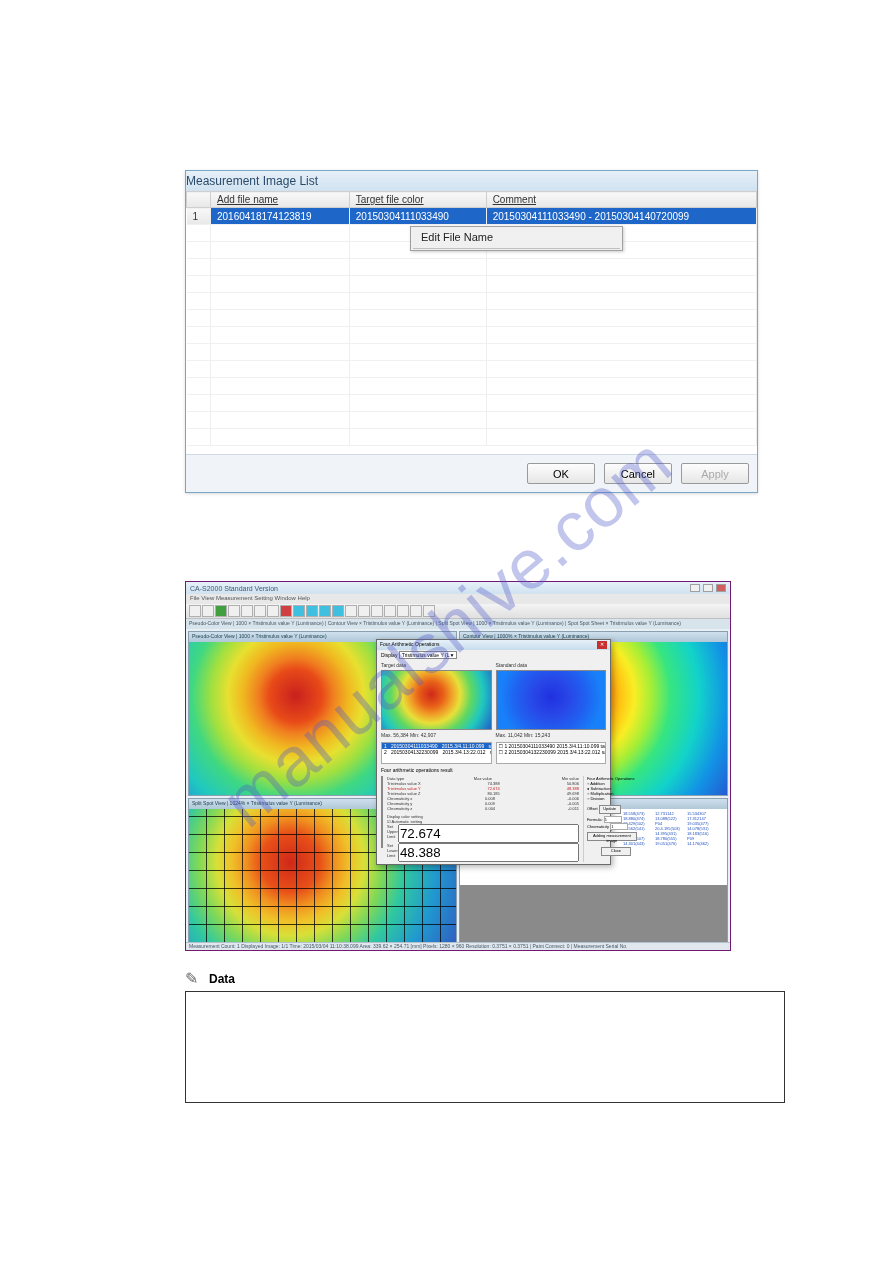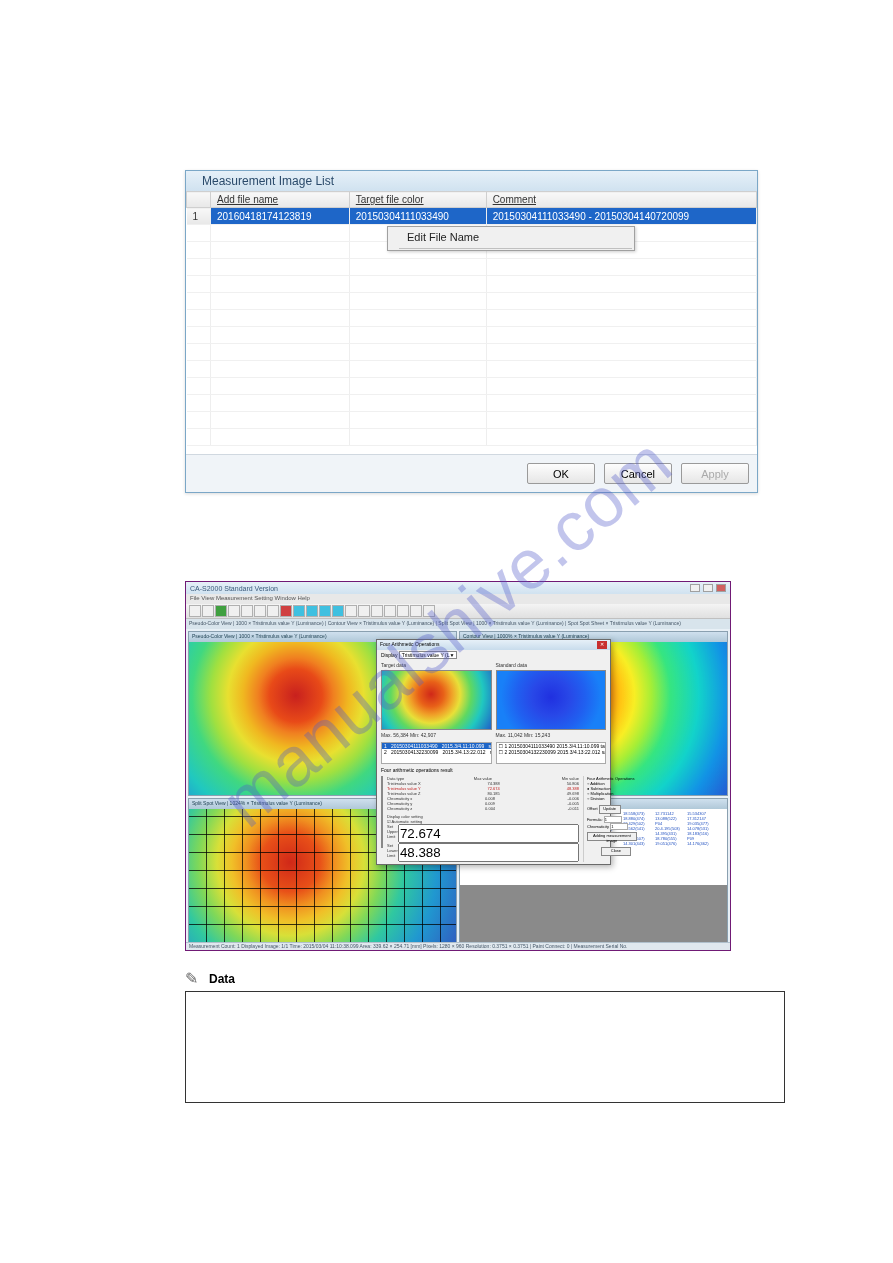--- a/index.html
+++ b/index.html
@@ -27,21 +27,21 @@
 
 
 .dialog1 {
   width: 573px;
   border: 1px solid #7ba7c7;
   background: #f0f4f8;
   box-shadow: 0 1px 3px rgba(0,0,0,0.15);
 }
 .dialog1 .titlebar {
   background: linear-gradient(#e6f0f8, #d0e2f0);
-  padding: 3px 16px;
+  padding: 3px 0;
   font-size: 12px;
   color: #2a4a6a;
 }
 .dialog1 .body {
   background: #fff;
   margin: 0;
 }
 .mlist {
   width: 100%;
   border-collapse: collapse;
@@ -68,27 +68,26 @@
   color: #fff;
 }
 .mlist tr.sel td.idx {
   background: linear-gradient(#f8f8f8, #e8e8e8);
   color: #333;
 }
 .tablewrap { height: 263px; overflow: hidden; position: relative; }
 .ctxmenu {
   position: absolute;
   top: 35px;
-  left: 201px;
-  width: 248px;
+  left: 224px;
+  width: 213px;
   background: #f0f0f0;
   border: 1px solid #a0a0a0;
   box-shadow: 1px 1px 3px rgba(0,0,0,0.2);
   z-index: 10;
-  padding-left: 9px;
 }
 .ctxmenu .item {
   padding: 4px 10px;
   font-size: 11px;
   color: #222;
 }
 .ctxmenu .sep {
   border-top: 1px solid #c0c0c0;
   margin: 1px 2px;
 }

